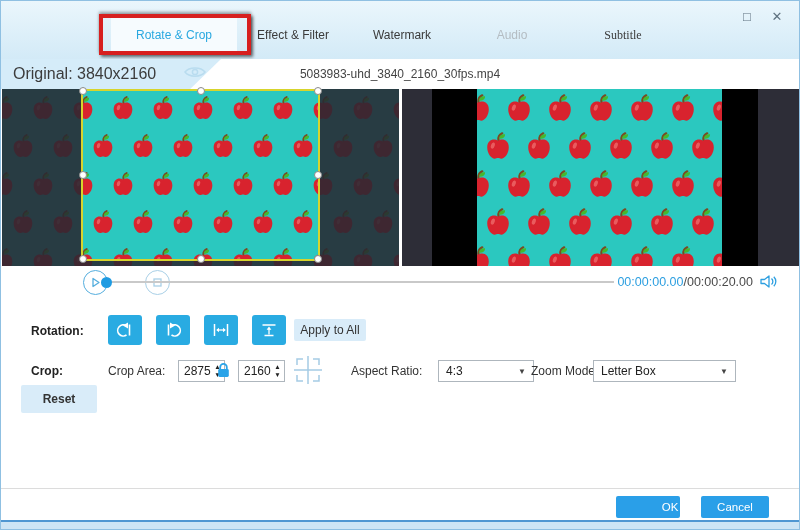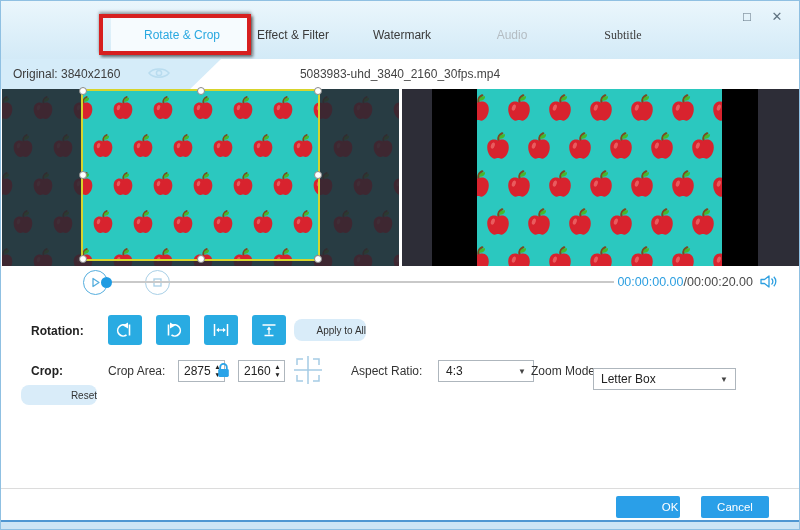--- a/index.html
+++ b/index.html
@@ -15,21 +15,21 @@
   .tab.active { color:#29a8e0; background:#f6fbfe; }
   .tab.disabled { color:#b4bcc2; }
   .win-btn { position:absolute; top:8px; font-size:13px; color:#5f7280; width:16px; text-align:center; }
   .red-box { position:absolute; left:98px; top:13px; width:152px; height:41px;
              border:4px solid #d71f1f; box-shadow:2px 2px 3px rgba(0,0,0,.55), 0 -2px 3px rgba(0,0,0,.35);
              pointer-events:none; }
 
   
   .infobar { position:absolute; left:0; top:58px; width:100%; height:30px; background:#fff; }
   .trap { position:absolute; top:0; height:30px; background:#d5ecf9; display:flex; align-items:center;
-          font-size:12px; color:#3c3c3c; }
+          font-size:16px; color:#3c3c3c; }
   .trap-left  { left:0; width:220px; padding-left:12px; clip-path:polygon(0 0,100% 0,86% 100%,0 100%); }
   .trap-right { right:0; width:118px; justify-content:flex-end; padding-right:10px;
                 clip-path:polygon(0 0,100% 0,100% 100%,20% 100%); }
   .filename { position:absolute; left:0; top:0; width:100%; height:20px; line-height:30px;
               text-align:center; font-size:12px; color:#444; }
   .eye { margin-left:28px; }
 
   
   .preview { position:absolute; left:0; top:88px; width:100%; height:177px; background:#fff; }
   .panel { position:absolute; top:0; height:177px; background:#2d2d37; }
@@ -60,22 +60,22 @@
           font-size:12.5px; color:#4a4a4a; white-space:nowrap; }
   .time .cur { color:#2d9fe0; }
   .vol { position:absolute; left:758px; top:7px; }
 
   
   .settings { position:absolute; left:0; top:298px; width:100%; height:189px; background:#fff; }
   .lbl { position:absolute; font-size:12px; color:#333; }
   .lbl.bold { font-weight:bold; color:#222; }
   .rot-btn { position:absolute; top:16px; width:34px; height:30px; background:#29abe2;
              border:none; border-radius:3px; display:flex; align-items:center; justify-content:center; }
-  .soft-btn { position:absolute; background:#d9ecf9; border:none; border-radius:8px;
-              font-size:10px; color:#333; font-family:"Liberation Sans",sans-serif;text-align:right; }
+  .soft-btn { position:absolute; background:#d9ecf9; border:none; border-radius:2px;
+              font-size:12px; color:#333; font-family:"Liberation Sans",sans-serif; }
   .num-input { position:absolute; top:61px; width:47px; height:22px; border:1px solid #aeb6bd;
                display:flex; align-items:center; background:#fff; }
   .num-input .val { flex:1; font-size:12px; color:#222; padding-left:5px; }
   .stepper { width:13px; display:flex; flex-direction:column; align-items:center; }
   .stepper span { font-size:6.5px; line-height:8px; color:#222; cursor:pointer; }
   .dropdown { position:absolute; top:61px; height:22px; border:1px solid #aeb6bd; background:#fff;
               display:flex; align-items:center; font-size:12px; color:#222; }
   .dropdown .dval { flex:1; padding-left:7px; }
   .dropdown .arrow { font-size:8px; color:#444; padding-right:7px; }
   .icon-abs { position:absolute; }
@@ -100,21 +100,21 @@
       <path d="M17 8 C17 5 19.5 3.2 23.5 3.5 C23.8 6.5 21.5 8.8 17 8 Z" fill="#44b82e"></path>
       <path d="M16 10.5 C12 7.5 4.5 9 4.5 17.5 C4.5 24 9 29.5 12.5 29.5 C14 29.5 14.5 28.8 16 28.8 C17.5 28.8 18 29.5 19.5 29.5 C23 29.5 27.5 24 27.5 17.5 C27.5 9 20 7.5 16 10.5 Z" fill="#d8232e"></path>
       <ellipse cx="10.5" cy="15.5" rx="2" ry="3.4" fill="#ef6f6f" opacity="0.75" transform="rotate(18 10.5 15.5)"></ellipse>
     </symbol>
   </defs>
 </svg>
 
 <div class="dialog">
 
   <div class="tabbar">
-    <div class="tab active" style="left:110px;width:142px;">Rotate &amp; Crop</div>
+    <div class="tab active" style="left:110px;width:126px;">Rotate &amp; Crop</div>
     <div class="tab" style="left:345px;width:112px;">Watermark</div>
     <div class="tab" style="left:232px;width:120px;">Effect &amp; Filter</div>
     <div class="tab disabled" style="left:455px;width:112px;">Audio</div>
     <div class="tab" style="left:566px;width:112px;font-family:Liberation Serif, serif;">Subtitle</div>
     <span class="win-btn" style="right:44px;">□</span>
     <span class="win-btn" style="right:14px;">✕</span>
     <div class="red-box"></div>
   </div>
 
   <div class="infobar">
@@ -517,26 +517,26 @@
       </svg>
     </span>
 
     <span class="lbl" style="left:350px;top:65px;">Aspect Ratio:</span>
     <div class="dropdown" style="left:413px;width:96px;margin-left:24px;">
       <span class="dval">4:3</span>
       <span class="arrow">▼</span>
     </div>
 
     <span class="lbl" style="left:530px;top:65px;">Zoom Mode:</span>
-    <div class="dropdown" style="left:592px;width:143px;margin-top:8px;">
+    <div class="dropdown" style="left:592px;width:143px;">
       <span class="dval">Letter Box</span>
       <span class="arrow">▼</span>
     </div>
 
-    <button class="soft-btn" style="left:20px;top:86px;width:76px;height:20px;">Reset</button>
+    <button class="soft-btn" style="left:20px;top:86px;width:76px;height:28px;font-weight:bold;">Reset</button>
   </div>
 
   <div class="footer">
     <button class="cta ok">OK</button>
     <button class="cta cancel">Cancel</button>
   </div>
   <div class="bottom-strip"></div>
 
 </div>
 

